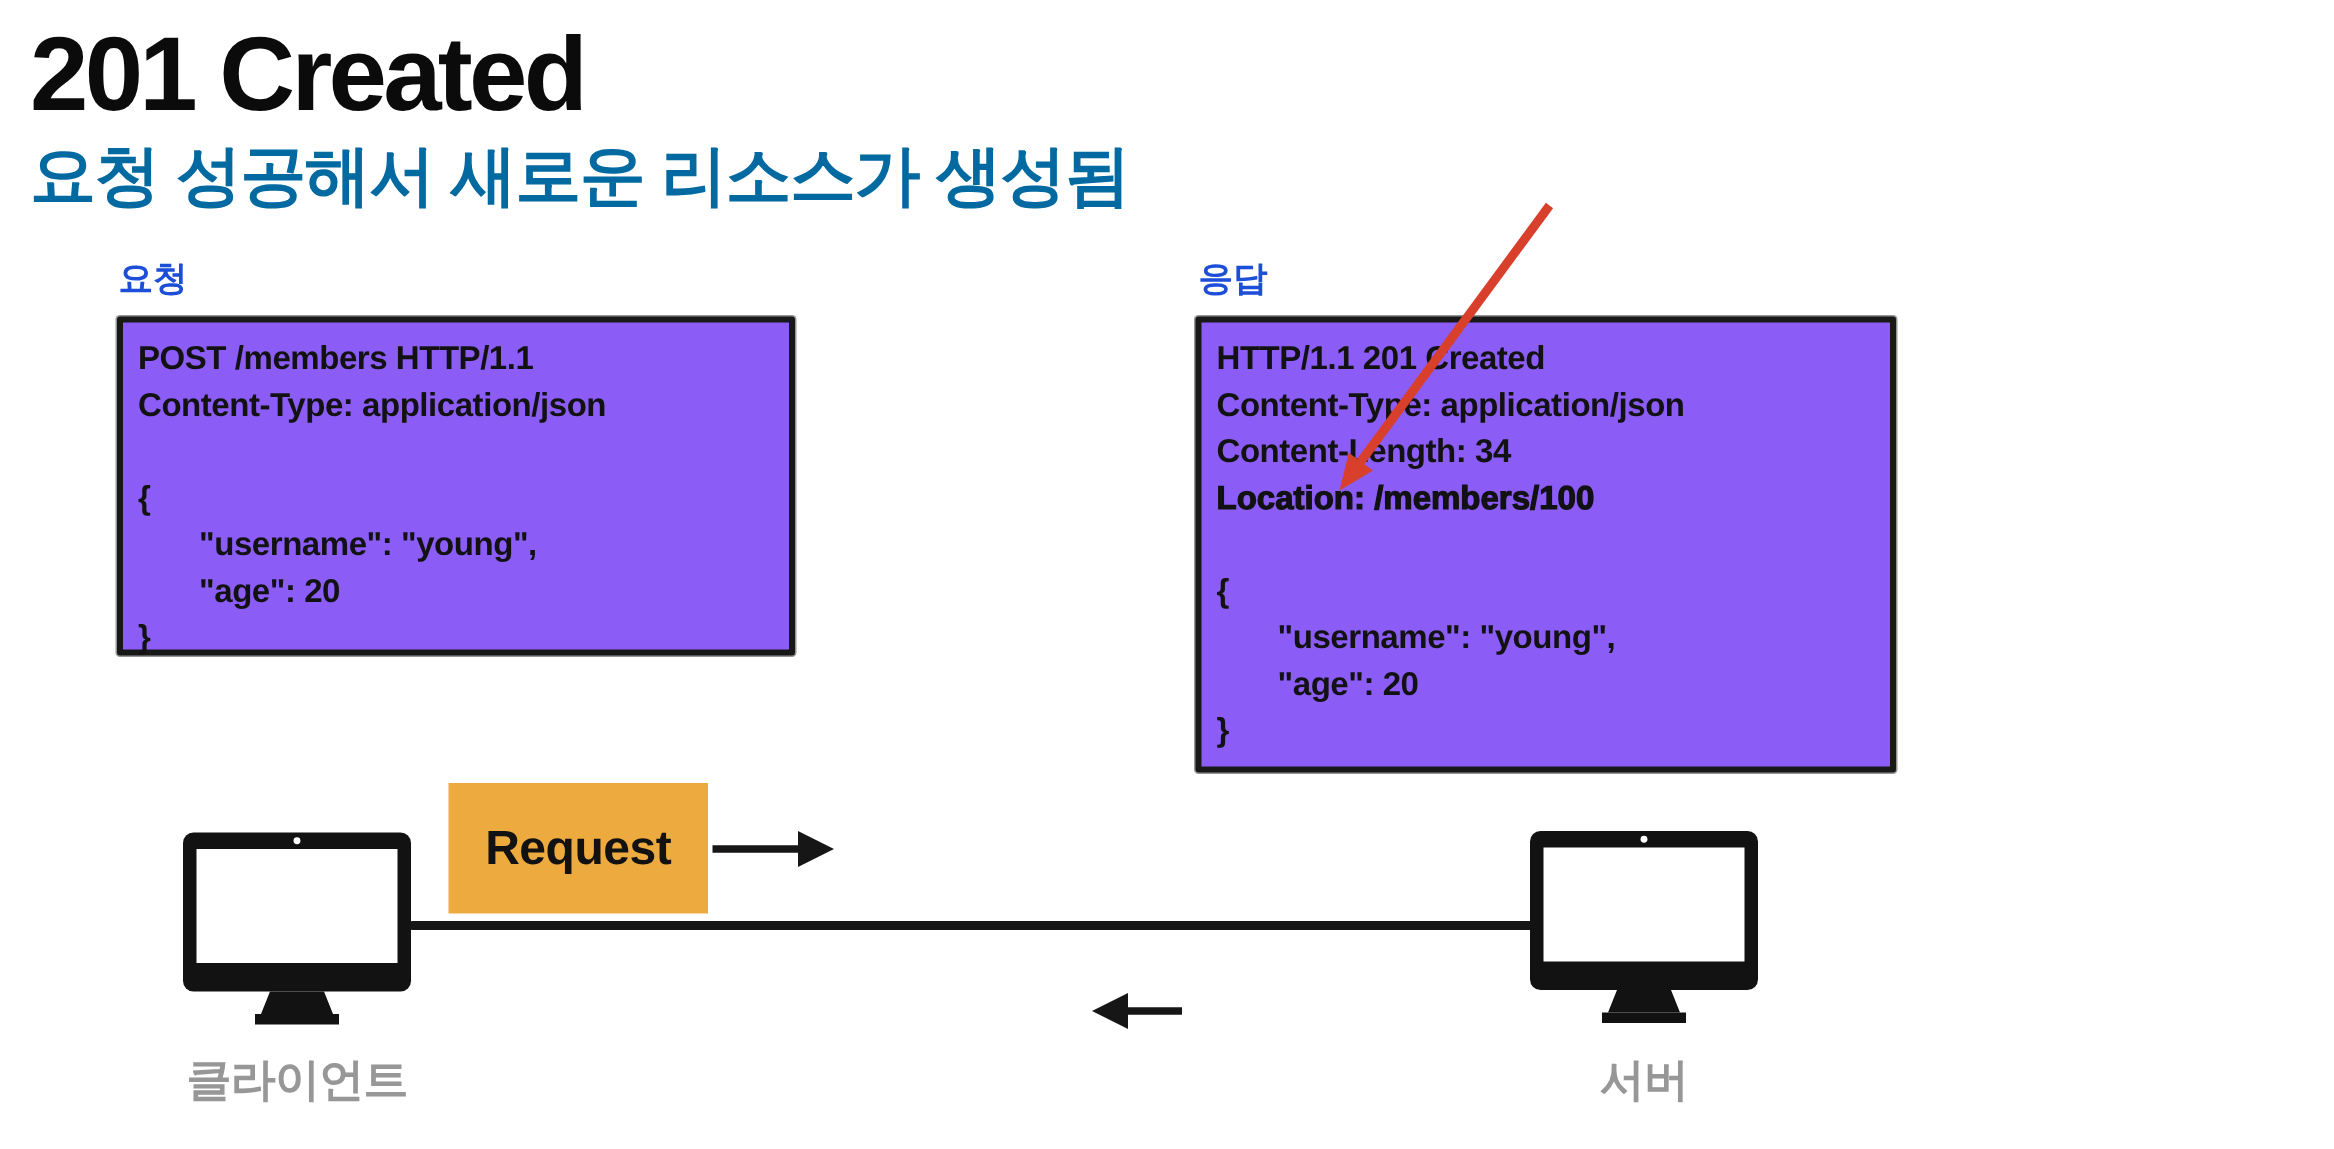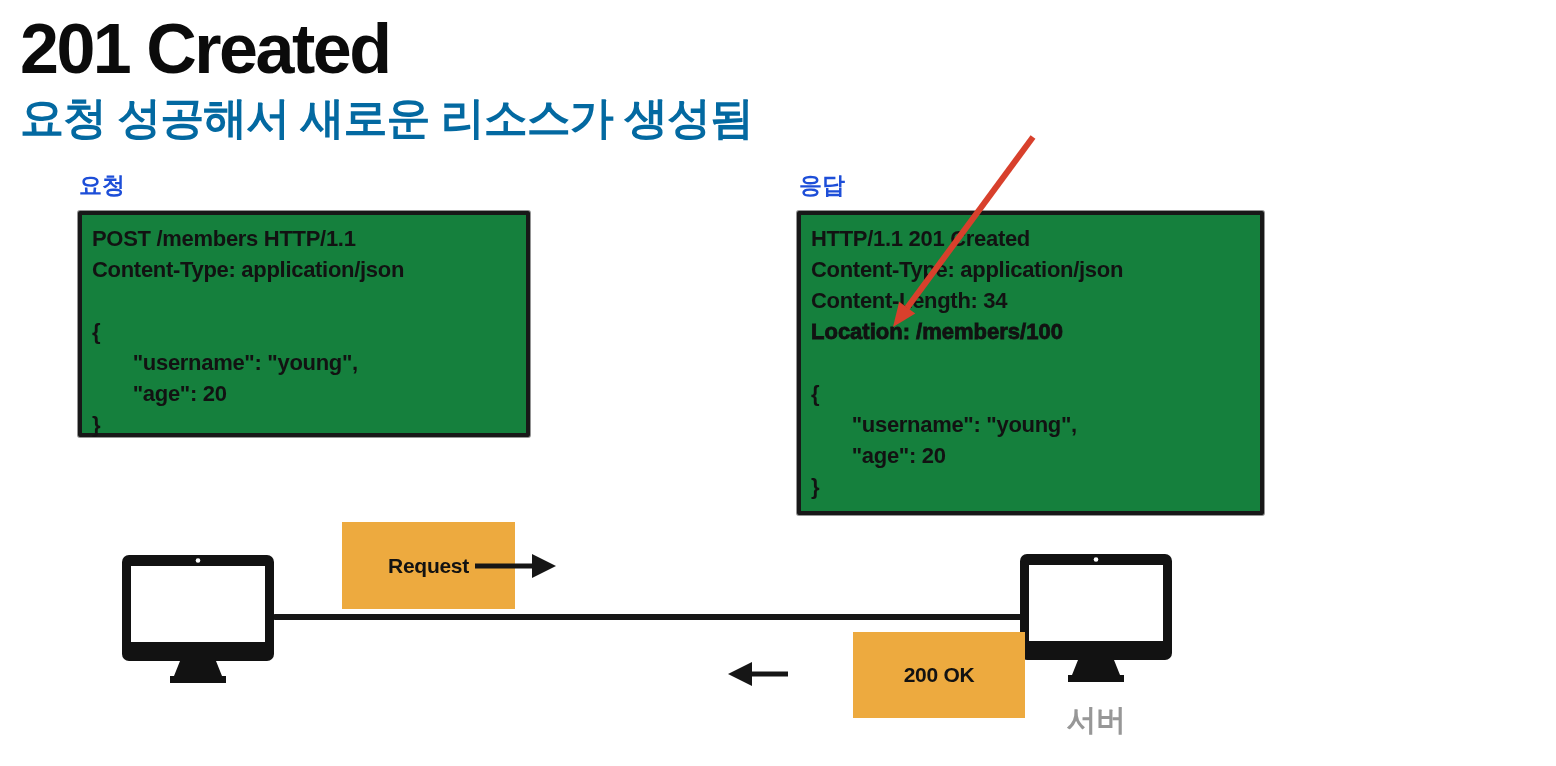--- a/index.html
+++ b/index.html
@@ -54,21 +54,21 @@
     color: #1d4ed8;
   }
   .panel-label.request { left: 79px;  top: 170px; }
   .panel-label.response { left: 799px; top: 170px; }
 
   .msg-box {
     position: absolute;
     border: 4px solid #181818;
     border-radius: 2px;
     box-shadow: 0 0 0 1px rgba(20,20,20,0.45);
-    background: #15803d;
+    background: #8b5cf6;
     padding: 8px 12px 0 10px;
   }
   .msg-box.request  { left: 78px;  top: 211px; width: 452px; height: 226px; }
   .msg-box.response { left: 797px; top: 211px; width: 467px; height: 304px; }
 
   .code-line {
     font-family: "Liberation Sans", "DejaVu Sans", sans-serif;
     font-size: 22px;
     font-weight: bold;
     letter-spacing: -0.3px;
@@ -97,25 +97,24 @@
     background: #161616;
     border-radius: 3px;
   }
 
   .badge {
     position: absolute;
     background: #EDAA3F;
     display: flex;
     align-items: center;
     justify-content: center;
-    font-size: 21px;
+    font-size: 32px;
     font-weight: bold;
     color: #121212;
     letter-spacing: -0.3px;
-    margin-left: 43px;
   }
   .badge.request-badge  { left: 299px; top: 522px; width: 173px; height: 87px; }
   .badge.response-badge { left: 810px; top: 632px; width: 172px; height: 86px; }
 
   .black-arrow { position: absolute; }
   .black-arrow.right { left: 474px; top: 551px; }
   .black-arrow.left  { left: 726px; top: 659px; }
 
   .monitor { position: absolute; width: 160px; height: 130px; }
   .monitor.client { left: 118px;  top: 554px; }
@@ -194,23 +193,21 @@
   </svg>
 
   <div class="badge request-badge">
     <span>Request</span>
   </div>
   <svg class="black-arrow right" width="84" height="30" viewBox="0 0 84 30">
     <line x1="1" y1="15" x2="60" y2="15" stroke="#161616" stroke-width="5"></line>
     <polygon points="58,3 58,27 82,15" fill="#161616"></polygon>
   </svg>
 
-  <div class="badge response-badge">
-    <span>200 OK</span>
-  </div>
   <svg class="black-arrow left" width="64" height="30" viewBox="0 0 64 30">
     <polygon points="2,15 26,3 26,27" fill="#161616"></polygon>
     <line x1="24" y1="15" x2="62" y2="15" stroke="#161616" stroke-width="5"></line>
   </svg>
 
+  <div class="device-label client">클라이언트</div>
   <div class="device-label server">서버</div>
 
 </div>
 
 </body></html>

